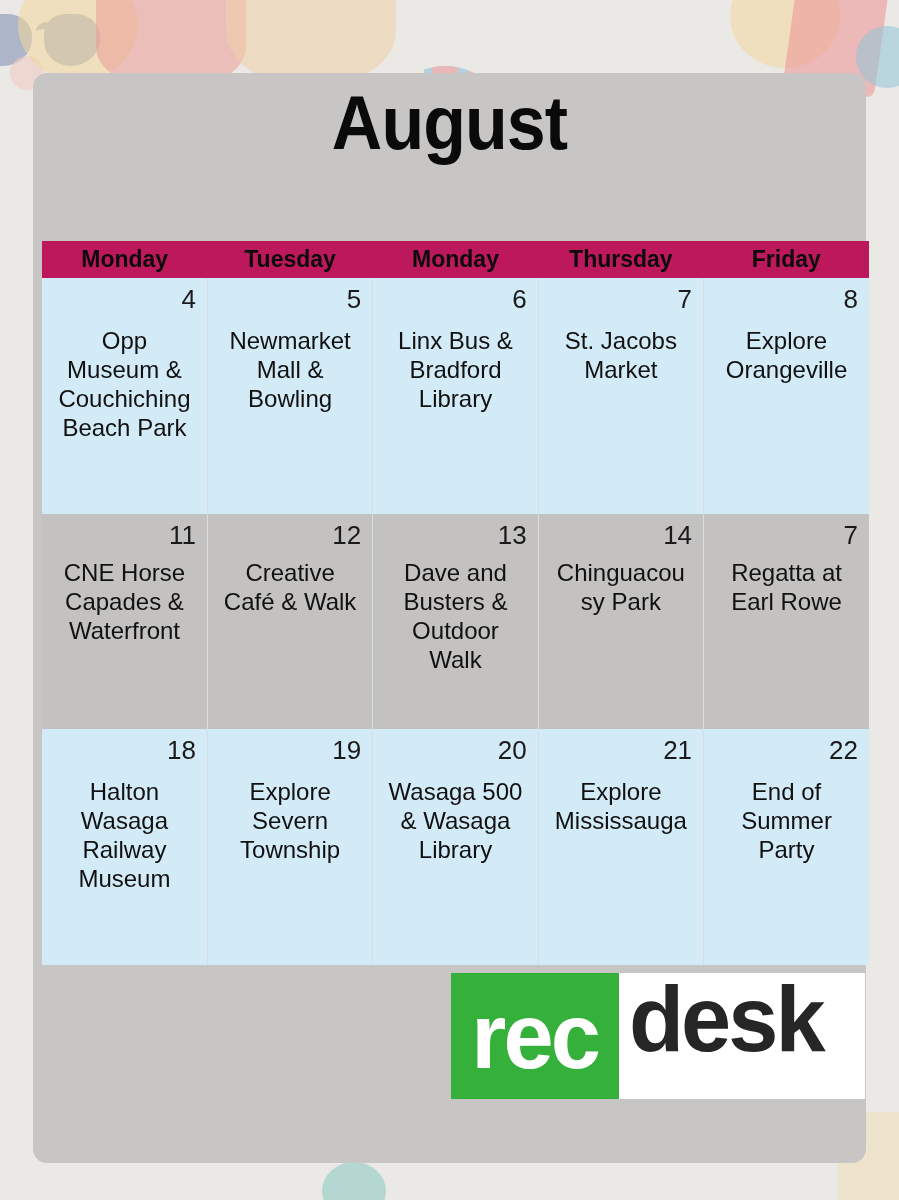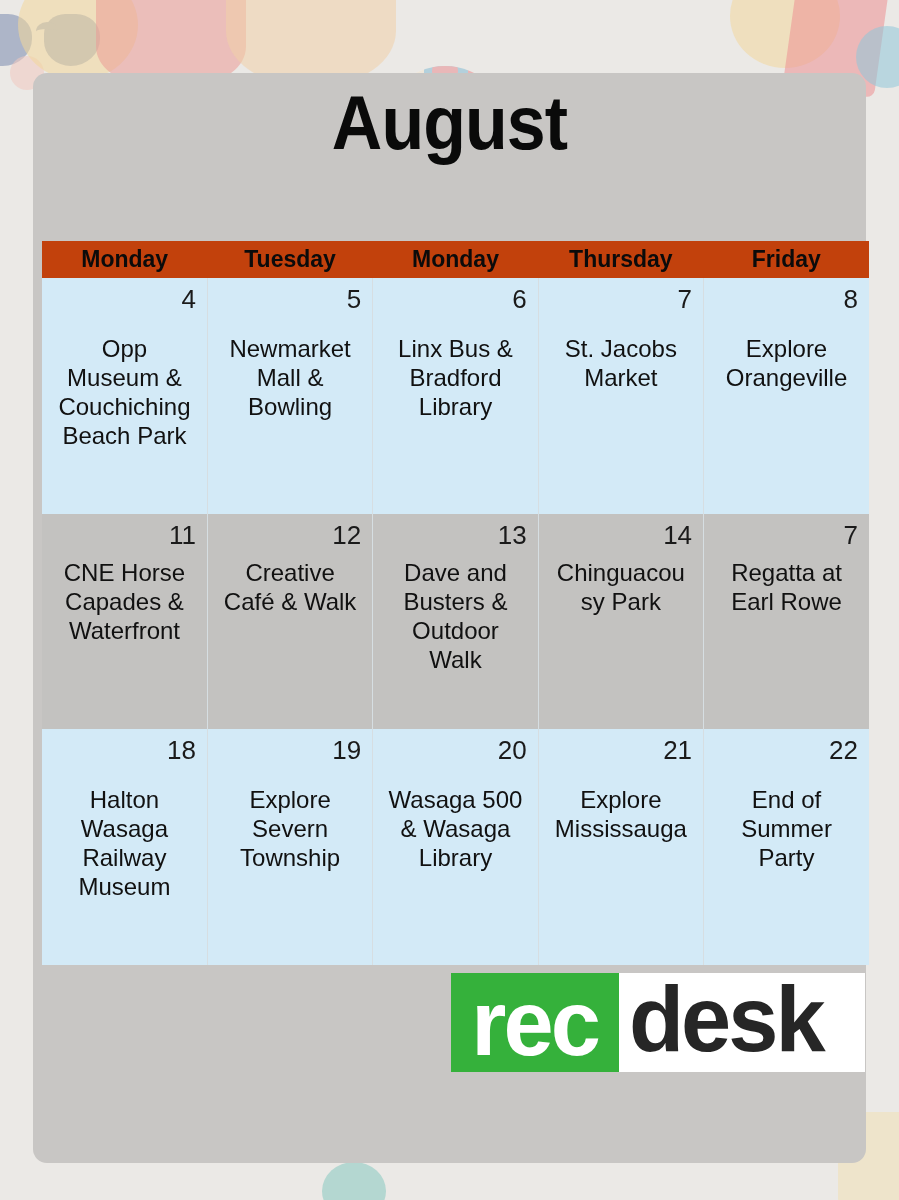--- a/index.html
+++ b/index.html
@@ -56,21 +56,21 @@
     letter-spacing:-.3px;white-space:nowrap;
     transform:scaleX(.96);transform-origin:left center;
   }
 
   
   #cal{
     position:absolute;left:9px;top:168px;width:827px;
     border-collapse:collapse;table-layout:fixed;
   }
   #cal th{
-    background:#c2410c;color:#0b0b0b;font-size:23px;font-weight:bold;
+    background:#be185d;color:#0b0b0b;font-size:23px;font-weight:bold;
     height:37px;padding:0;text-align:center;vertical-align:middle;
     border:none;
   }
   #cal td{
     vertical-align:top;padding:6px 11px 6px 11px;
     border-left:1px solid #d6dee2;
     position:relative;
   }
   #cal td:first-child{border-left:none;}
   tr.wk-blue td{background:#d3eaf7;}
@@ -80,21 +80,21 @@
   tr.r1 td{height:224px;}
   tr.r2 td{height:203px;}
   tr.r3 td{height:224px;}
 
   .daynum{
     text-align:right;font-size:26px;color:#1a1a1a;line-height:30px;
     height:30px;
   }
   .evt{
     text-align:center;font-size:24px;color:#111;line-height:29px;
-    margin-top:20px;padding:0 2px;
+    margin-top:12px;padding:0 2px;
     word-wrap:break-word;
   }
   tr.r2 .evt{margin-top:8px;}
 
   
   #logos{position:absolute;left:0;right:0;top:906px;height:120px;}
 
   #class-logo{
     position:absolute;left:28px;top:-2px;width:360px;height:118px;
   }
@@ -120,21 +120,21 @@
   #sw-pink2{left:96px;top:24px;width:150px;height:56px;
             border:11px solid #ec1e8c;border-top-color:transparent;
             border-left-color:transparent;border-right-color:transparent;
             transform:rotate(-10deg);z-index:2;border-radius:50%;}
   #sw-navy{left:108px;top:44px;width:230px;height:64px;
            border:11px solid #283a86;border-top-color:transparent;
            border-left-color:transparent;border-right-color:transparent;
            transform:rotate(-5deg);z-index:4;border-radius:50%;}
 
   #recdesk{
-    position:absolute;left:418px;top:-6px;width:414px;height:99px;
+    position:absolute;left:418px;top:-6px;width:414px;height:126px;
     display:flex;background:#ffffff;
   }
   #rec-box{
     width:168px;background:#35b13b;display:flex;align-items:center;
     justify-content:center;
   }
   #rec-text{
     color:#ffffff;font-size:92px;font-weight:bold;line-height:92px;
     letter-spacing:-3px;transform:scaleX(.98);
   }

